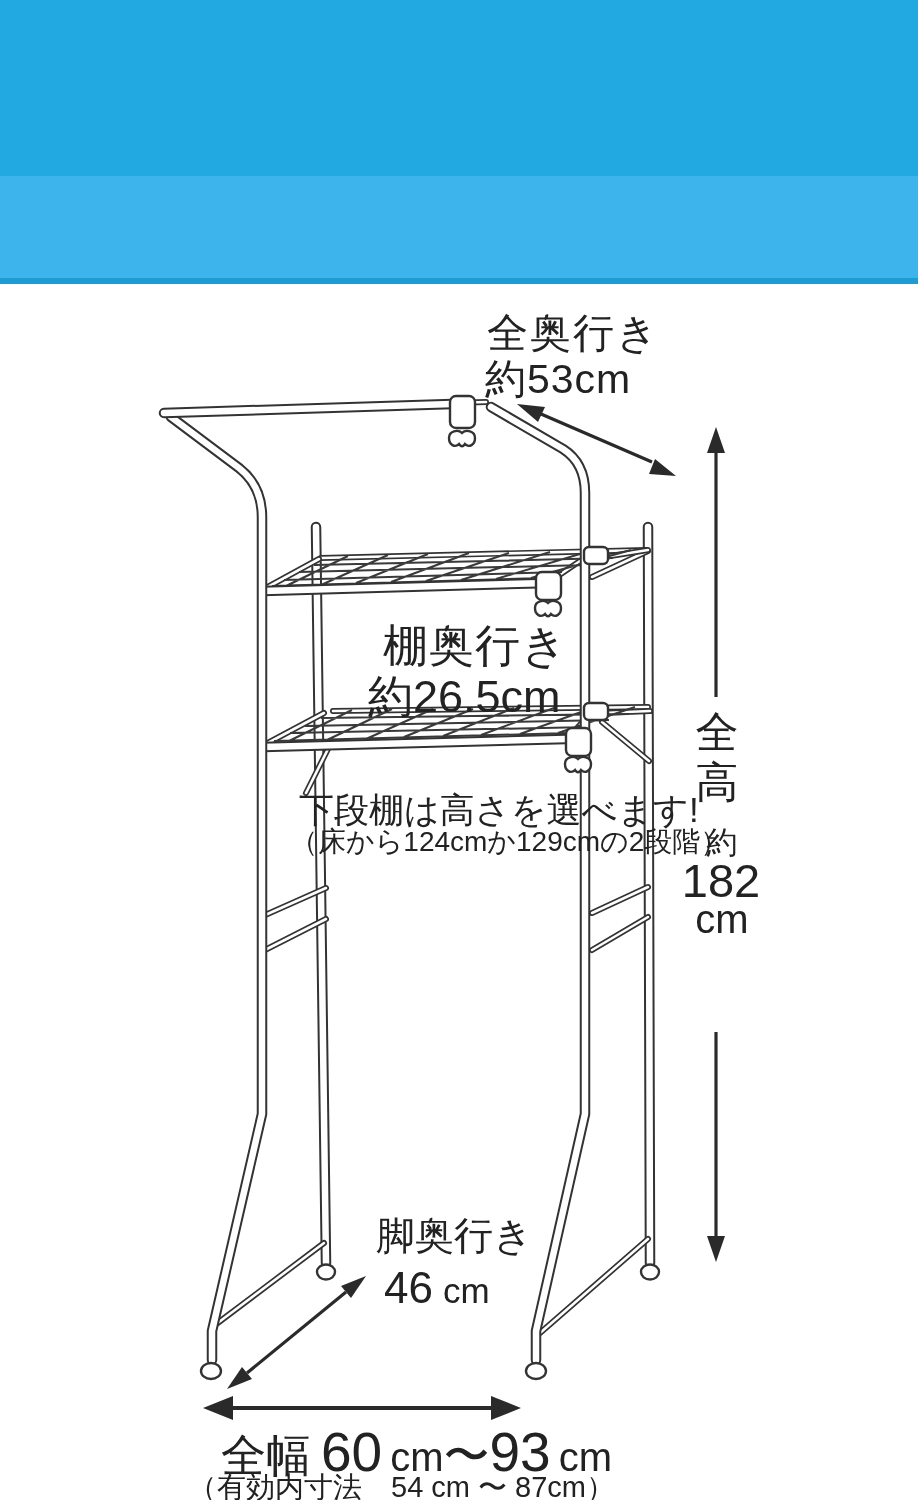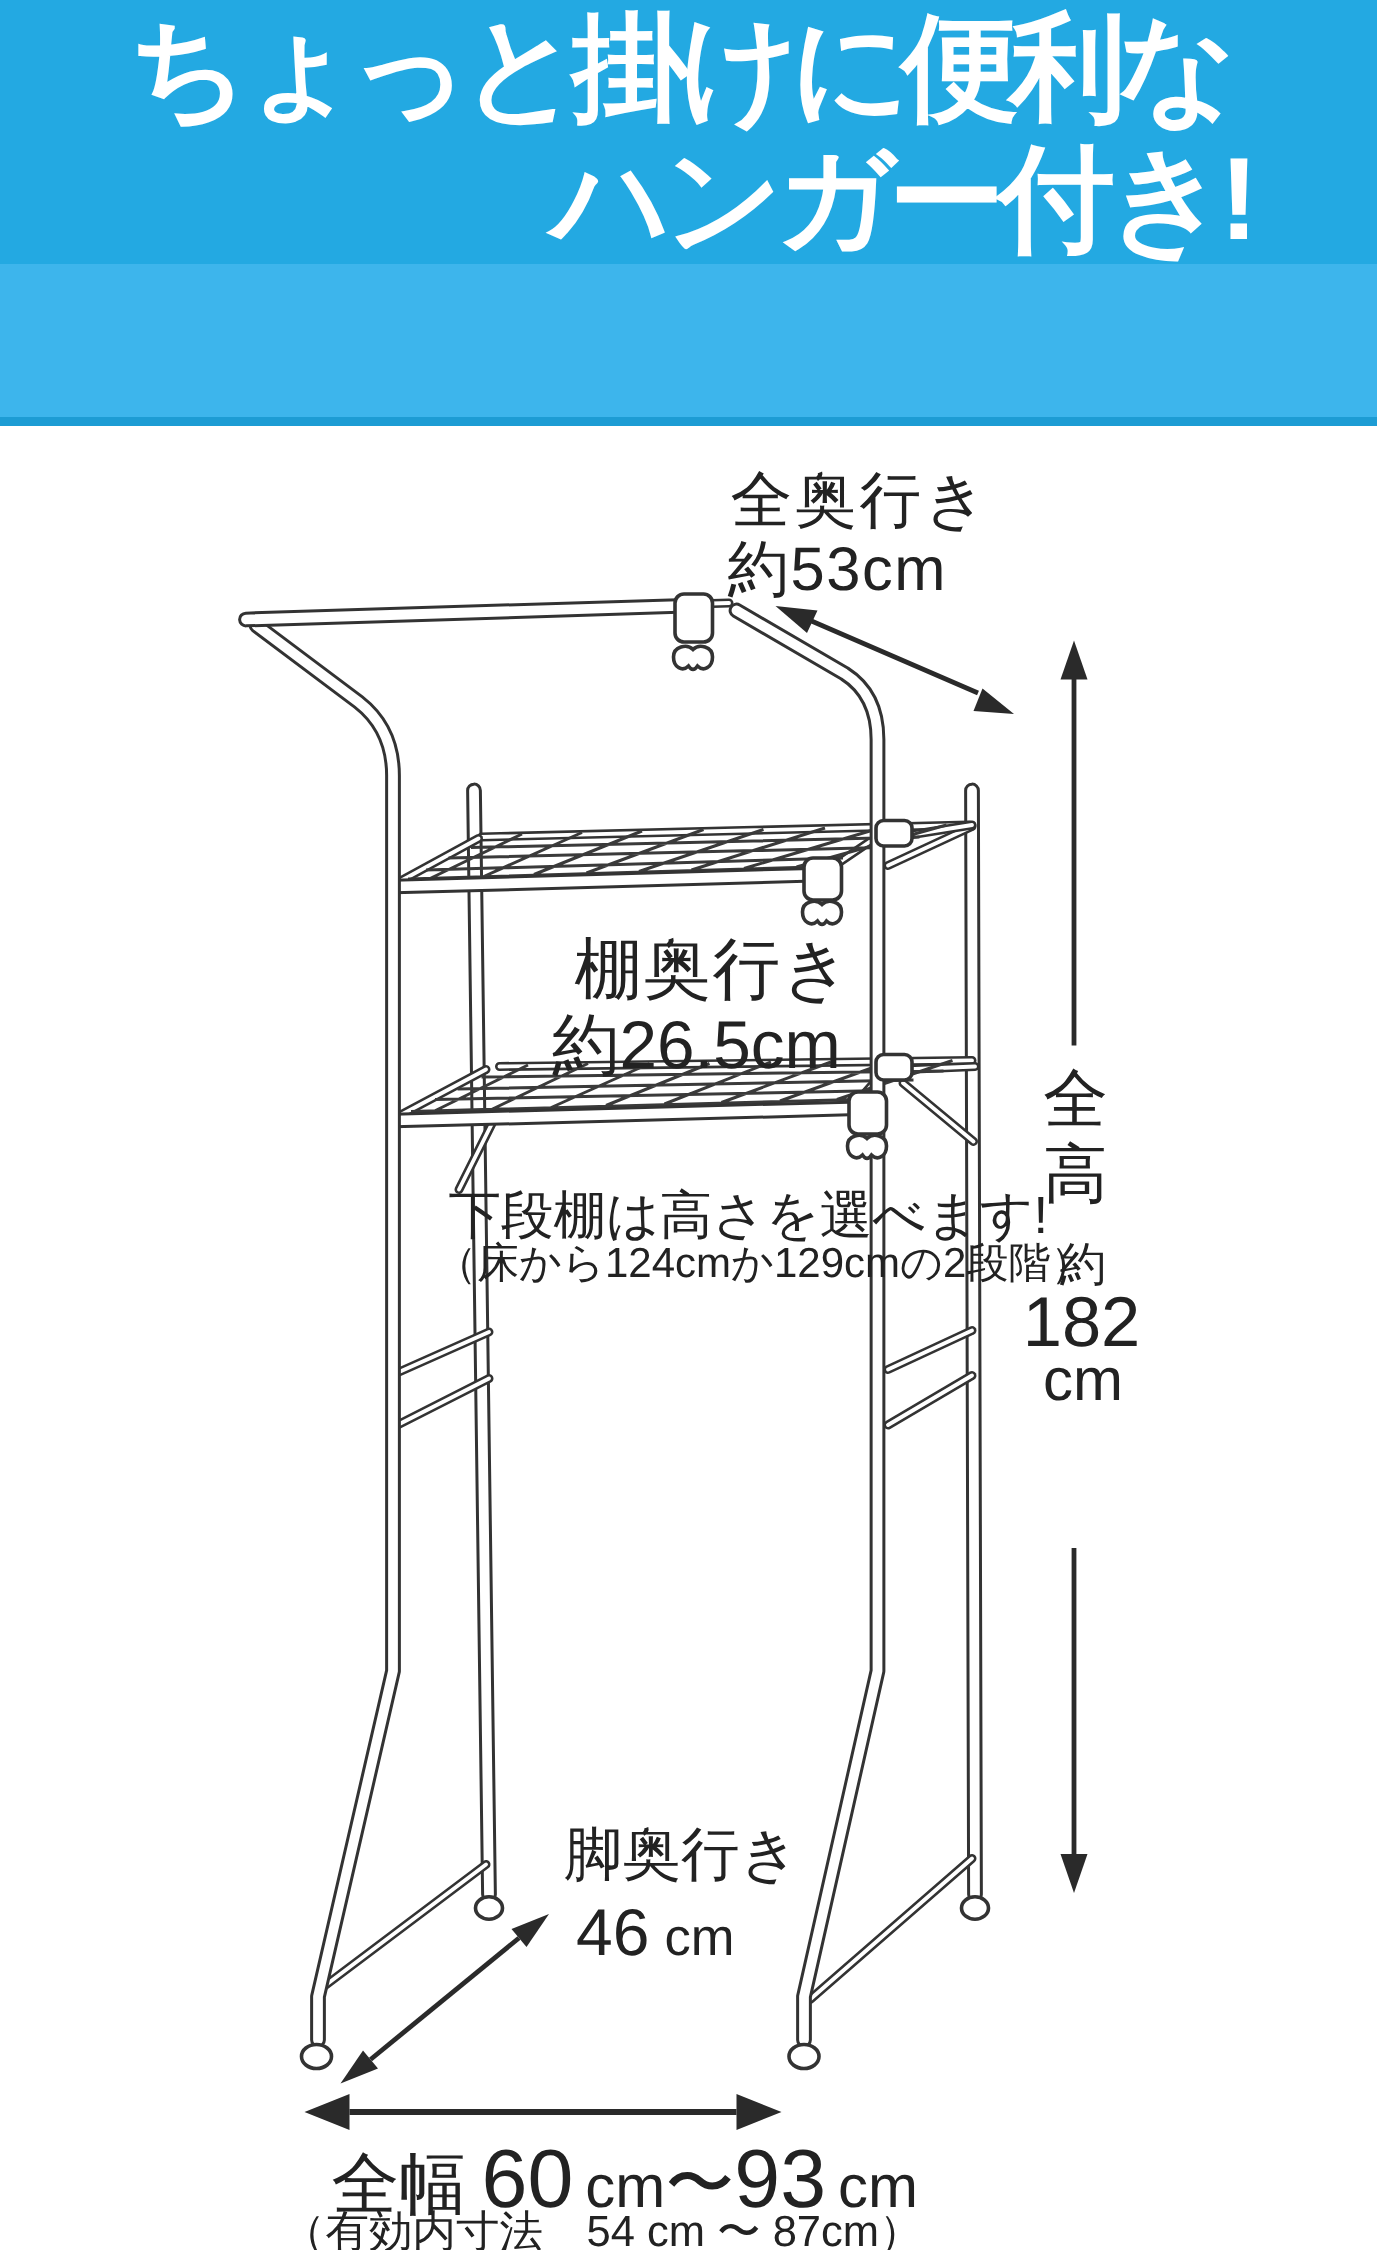--- a/index.html
+++ b/index.html
@@ -26,22 +26,20 @@
   .dim{fill:none;stroke:#2a2a2a;stroke-width:3.2;}
   .dimw{fill:none;stroke:#2a2a2a;stroke-width:4;}
   .head{fill:#2a2a2a;stroke:none;}
   text{fill:#222;font-family:"Liberation Sans","DejaVu Sans",sans-serif;}
 </style>
 </head>
 <body>
 <div class="page">
 
   <div class="band1">
-    <div class="h-line1">ちょっと掛けに便利な</div>
-    <div class="h-line2">ハンガー付き!</div>
   </div>
   <div class="band2">
     <div class="h-sub">ゆれ・ちょっと掛けに便利な・アジャスター付き!</div>
   </div>
   <div class="band-strip"></div>
 
   <svg width="918" height="1500" viewBox="0 0 918 1500">
     <defs>
       <path id="pb-l" d="M316 527 L326 1263"></path>
       <path id="pb-r" d="M648 527 L650 1263"></path>

